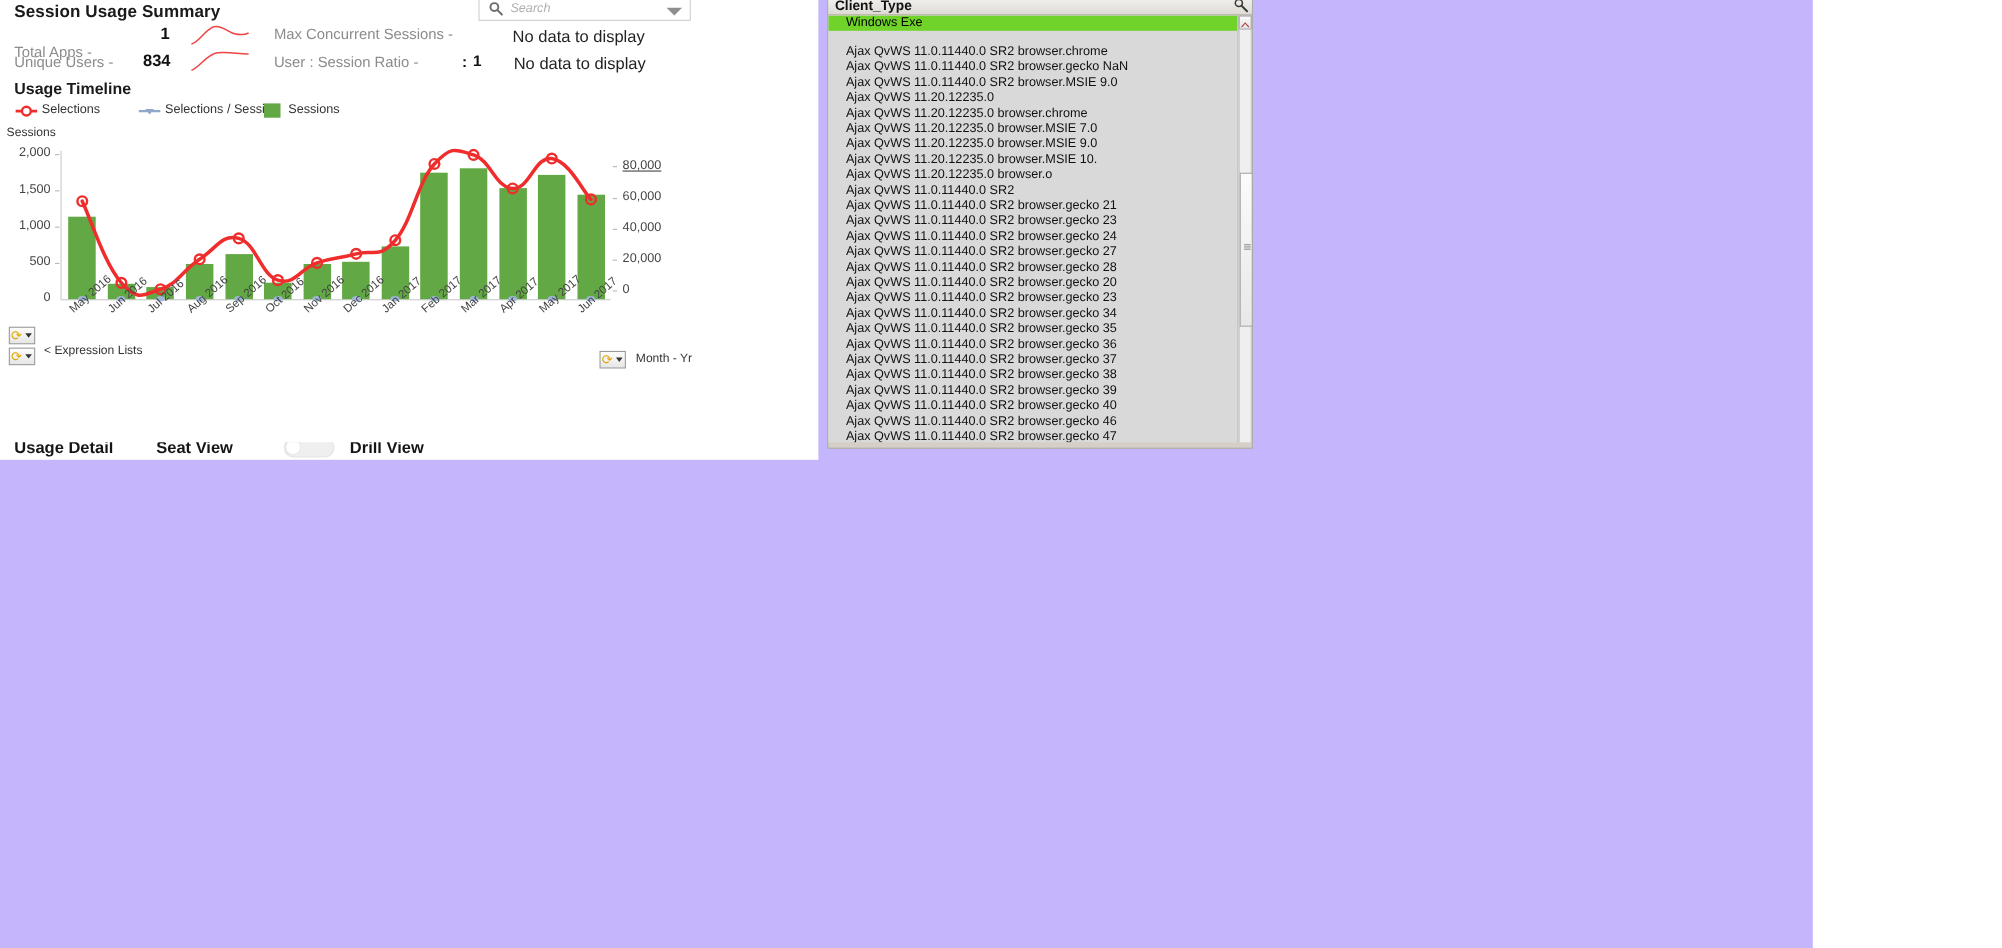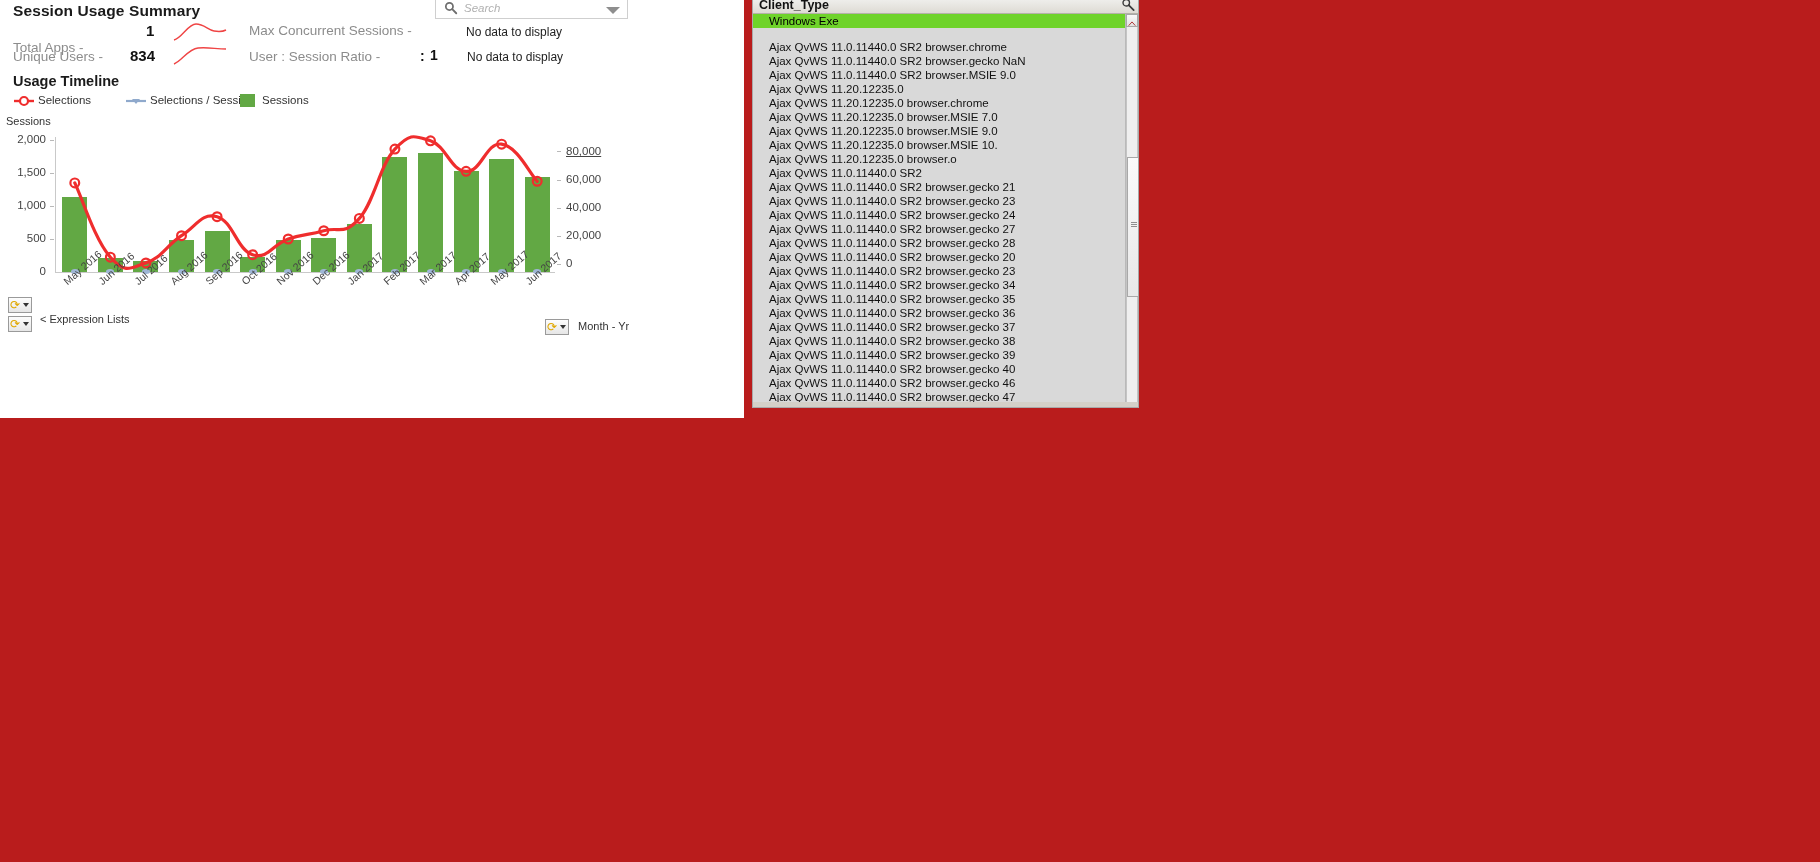--- a/index.html
+++ b/index.html
@@ -2,32 +2,32 @@
 <html><head>
 <meta charset="utf-8">
 <style>
   html, body {
     margin: 0; padding: 0;
     width: 1820px; height: 862px;
     background: #ffffff;
     font-family: "Liberation Sans", sans-serif;
     overflow: hidden;
   }
-  #root { position: relative; width: 1820px; height: 862px; background:#b91c1c; }
+  #root { position: relative; width: 1648px; height: 862px; background:#c4b5fd; }
 
   
   #left-panel { position:absolute; left:0; top:0; width:744px; height:418px; background:#fff; }
 
   .kpi-title {
     position:absolute; left:13px; top:2px;
     font-size:15.5px; font-weight:bold; color:#1a1a1a; letter-spacing:.1px;
   }
   .kpi-label { position:absolute; font-size:13.5px; color:#8c8c8c; white-space:nowrap; }
   .kpi-value { position:absolute; font-size:15px; font-weight:bold; color:#111; }
-  .kpi-nodata { position:absolute; font-size:12px; color:#222; white-space:nowrap;padding-left:32px; }
+  .kpi-nodata { position:absolute; font-size:15px; color:#222; white-space:nowrap;padding-left:32px; }
   .kpi-colon { position:absolute; font-size:14px; font-weight:bold; color:#111; }
 
   .spark { position:absolute; }
 
   .search-box {
     position:absolute; left:435px; top:-3px; width:193px; height:22px;
     border:1px solid #cfcfcf; background:#fff; box-sizing:border-box;
   }
   .search-icon { position:absolute; left:8px; top:3px; width:14px; height:14px; }
   .search-placeholder {
@@ -284,20 +284,26 @@
       <span class="cv"></span>
     </div>
     <div class="small-lbl" style="left:40px; top:313px;">&lt; Expression Lists</div>
 
     <div class="rbtn" style="left:545px; top:319px;">
       <span class="gly">⟳</span>
       <span class="cv"></span>
     </div>
     <div class="small-lbl" style="left:578px; top:320px;">Month - Yr</div>
 
+    <div class="ghost-row">
+      <span class="ghost-txt" style="left:13px; top:-3px;">Usage Detail</span>
+      <span class="ghost-txt" style="left:142px; top:-3px;">Seat View</span>
+      <span class="ghost-toggle"></span>
+      <span class="ghost-txt" style="left:318px; top:-3px;">Drill View</span>
+    </div>
   </div>
 
   <div id="listbox">
     <div id="lb-header">
       <div id="lb-title">Client_Type</div>
       <svg id="lb-search-glyph" viewBox="0 0 16 16">
         <circle cx="6" cy="6" r="3.7" fill="none" stroke="#3a3a3a" stroke-width="1.6"></circle>
         <line x1="8.8" y1="8.8" x2="14.5" y2="14.5" stroke="#3a3a3a" stroke-width="2" stroke-linecap="round"></line>
       </svg>
     </div>

